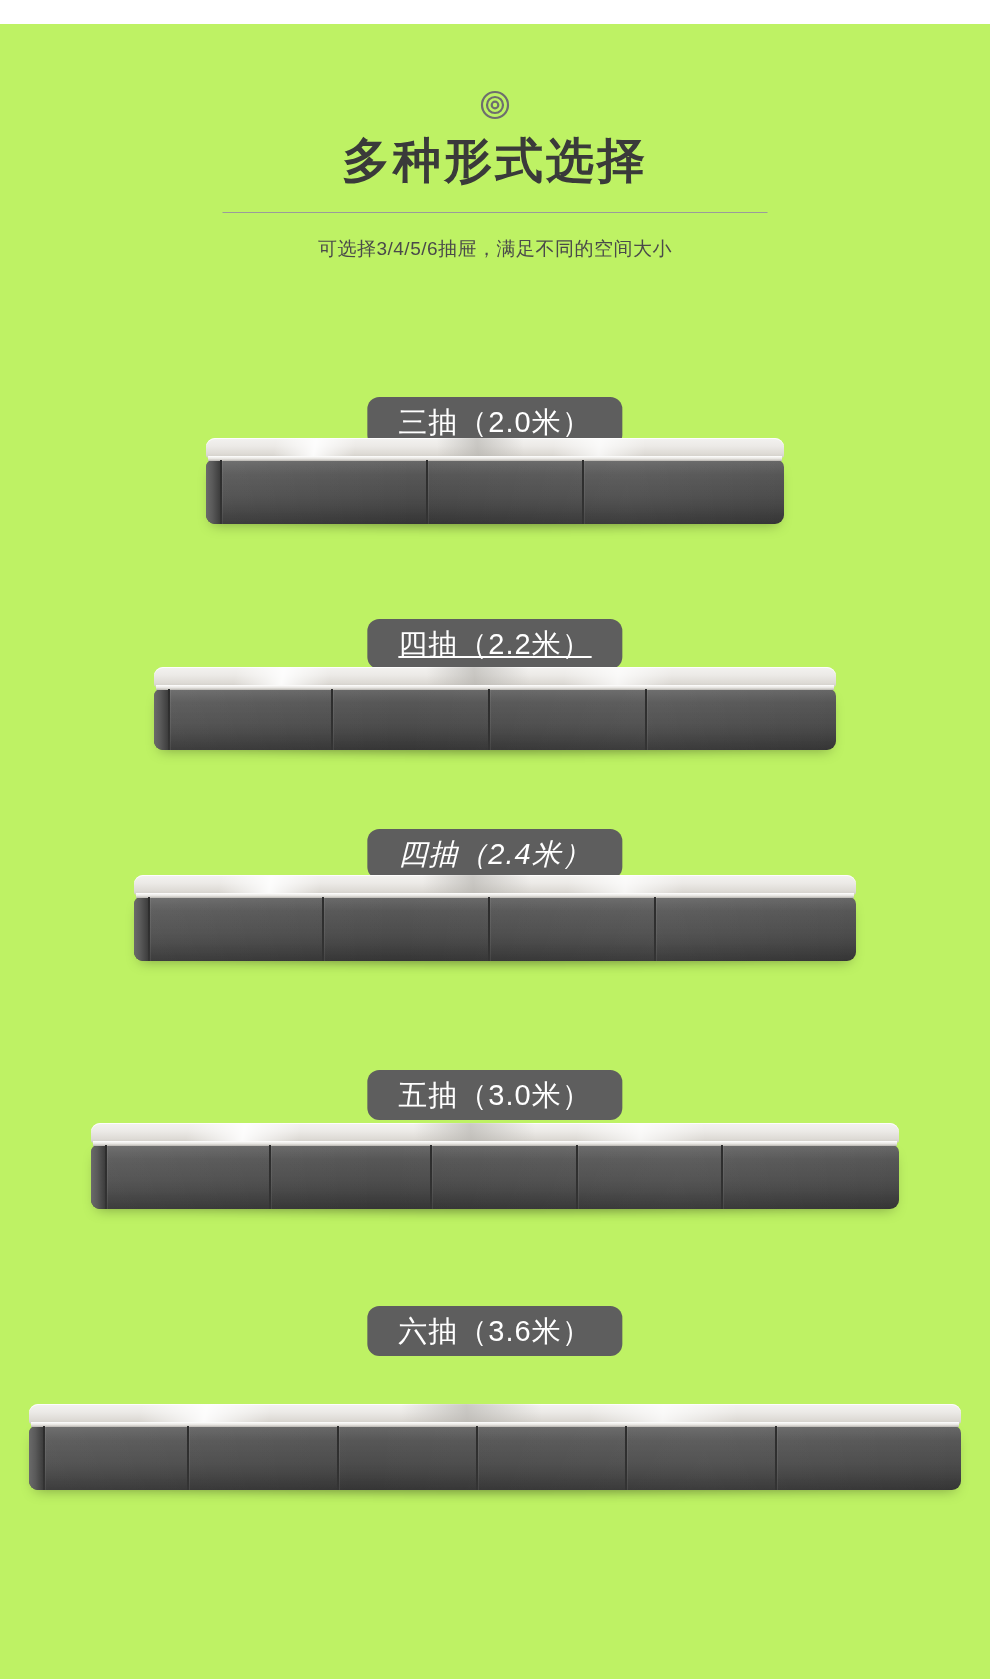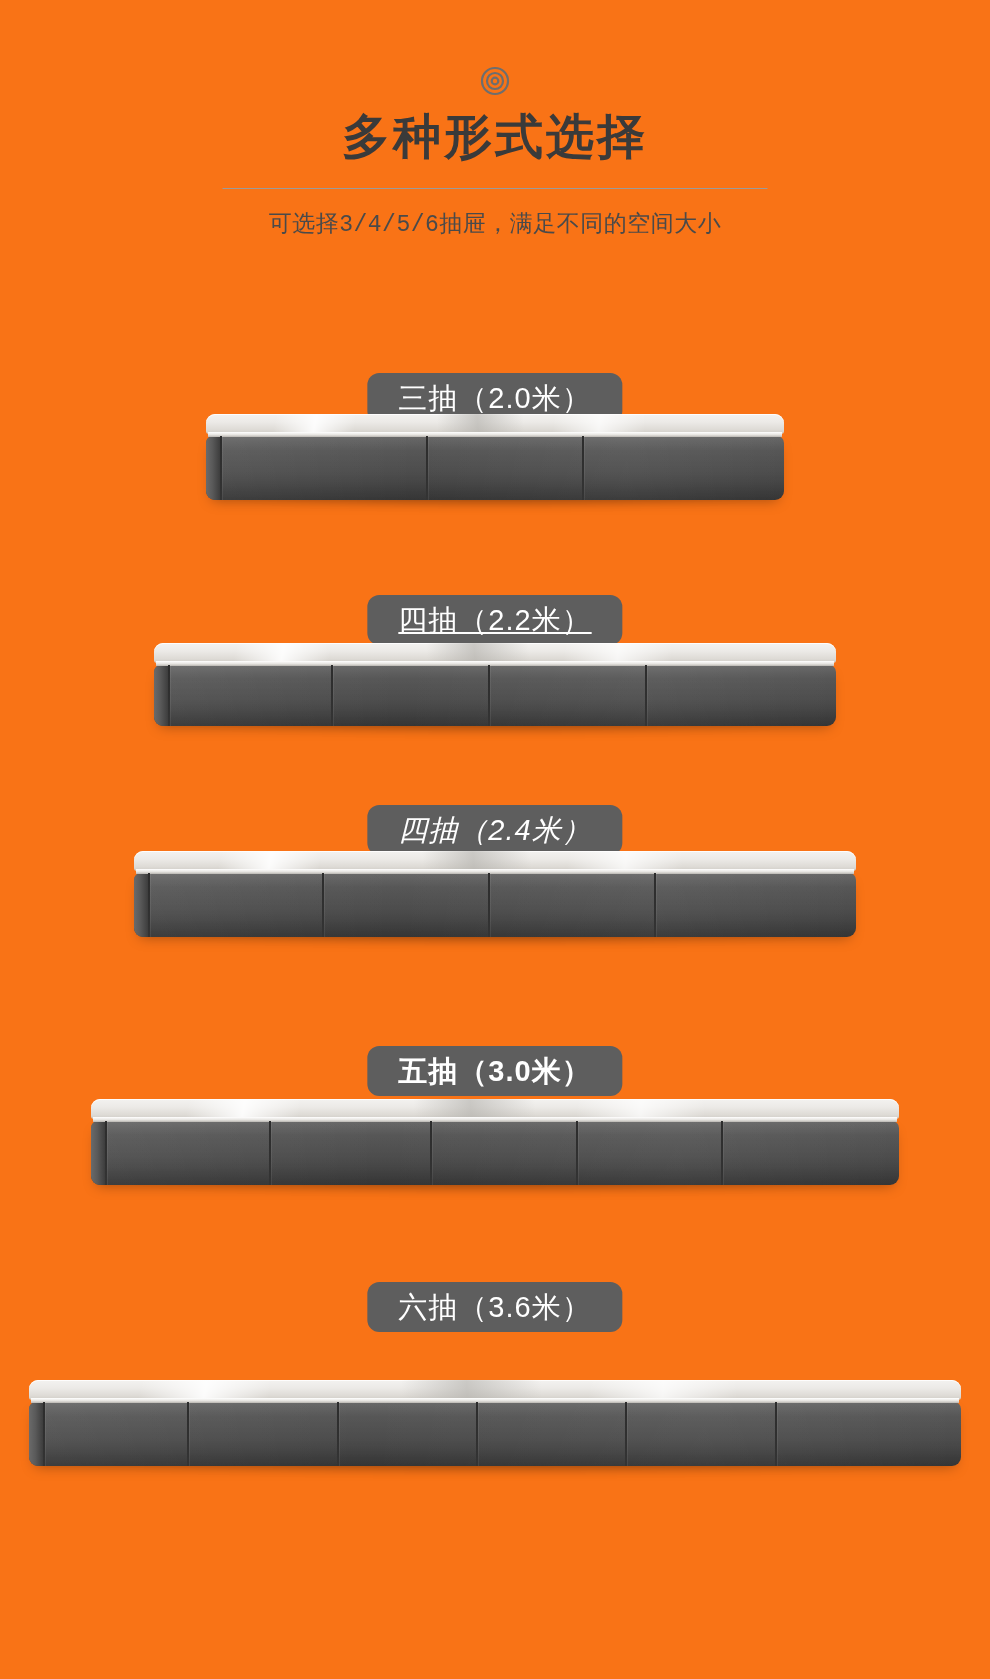--- a/index.html
+++ b/index.html
@@ -3,22 +3,23 @@
 <meta charset="utf-8">
 <style>
   * { margin:0; padding:0; box-sizing:border-box; }
   html,body { background:#ffffff; }
   body {
     width:990px; height:1679px; position:relative; overflow:hidden;
     font-family:"Liberation Sans", sans-serif;
   }
   #page {
     position:absolute; inset:0;
-    background:#f97316;
+    background:#bef264;
     overflow:hidden;
+    margin-top:24px;
   }
 
   
   .header { position:absolute; left:0; right:0; top:0; height:300px; }
 
   .bullseye {
     position:absolute; left:50%; top:66px; transform:translateX(-50%);
     width:30px; height:30px;
   }
 
@@ -34,25 +35,24 @@
   }
 
   .divider {
     position:absolute; left:50%; transform:translateX(-50%);
     top:188px; width:545px; height:1px; background:#9b9b9b;
   }
 
   .subtitle {
     position:absolute; left:0; right:0; top:208px;
     text-align:center;
-    font-size:23px;
+    font-size:19px;
     letter-spacing:0.5px;
     color:#4a4a4a;
     line-height:34px;
-    font-family:Liberation Mono, monospace;
   }
 
   
   .section { position:absolute; left:0; right:0; }
 
   .pill {
     position:absolute; left:50%; transform:translateX(-50%);
     background:#5e5e5e;
     color:#ffffff;
     border-radius:12px;
@@ -200,21 +200,21 @@
               <div class="seam" style="left: 26%;"></div>
               <div class="seam" style="left: 49%;"></div>
               <div class="seam" style="left: 72%;"></div>
             </div>
             <div class="cab-top"></div>
             <div class="cab-lip"></div>
           </div>
         </div>
       </div>
       <div class="section">
-        <div class="pill" style="top: 1046px; font-weight: bold;">五抽（3.0米）</div>
+        <div class="pill" style="top: 1046px;">五抽（3.0米）</div>
         <div class="cabinet" style="top: 1099px; width: 808px; height: 86px;">
           <div class="cab-inner">
             <div class="cab-shadow"></div>
             <div class="cab-body">
               <div class="seam seam-start"></div>
               <div class="seam" style="left: 22%;"></div>
               <div class="seam" style="left: 42%;"></div>
               <div class="seam" style="left: 60%;"></div>
               <div class="seam" style="left: 78%;"></div>
             </div>

